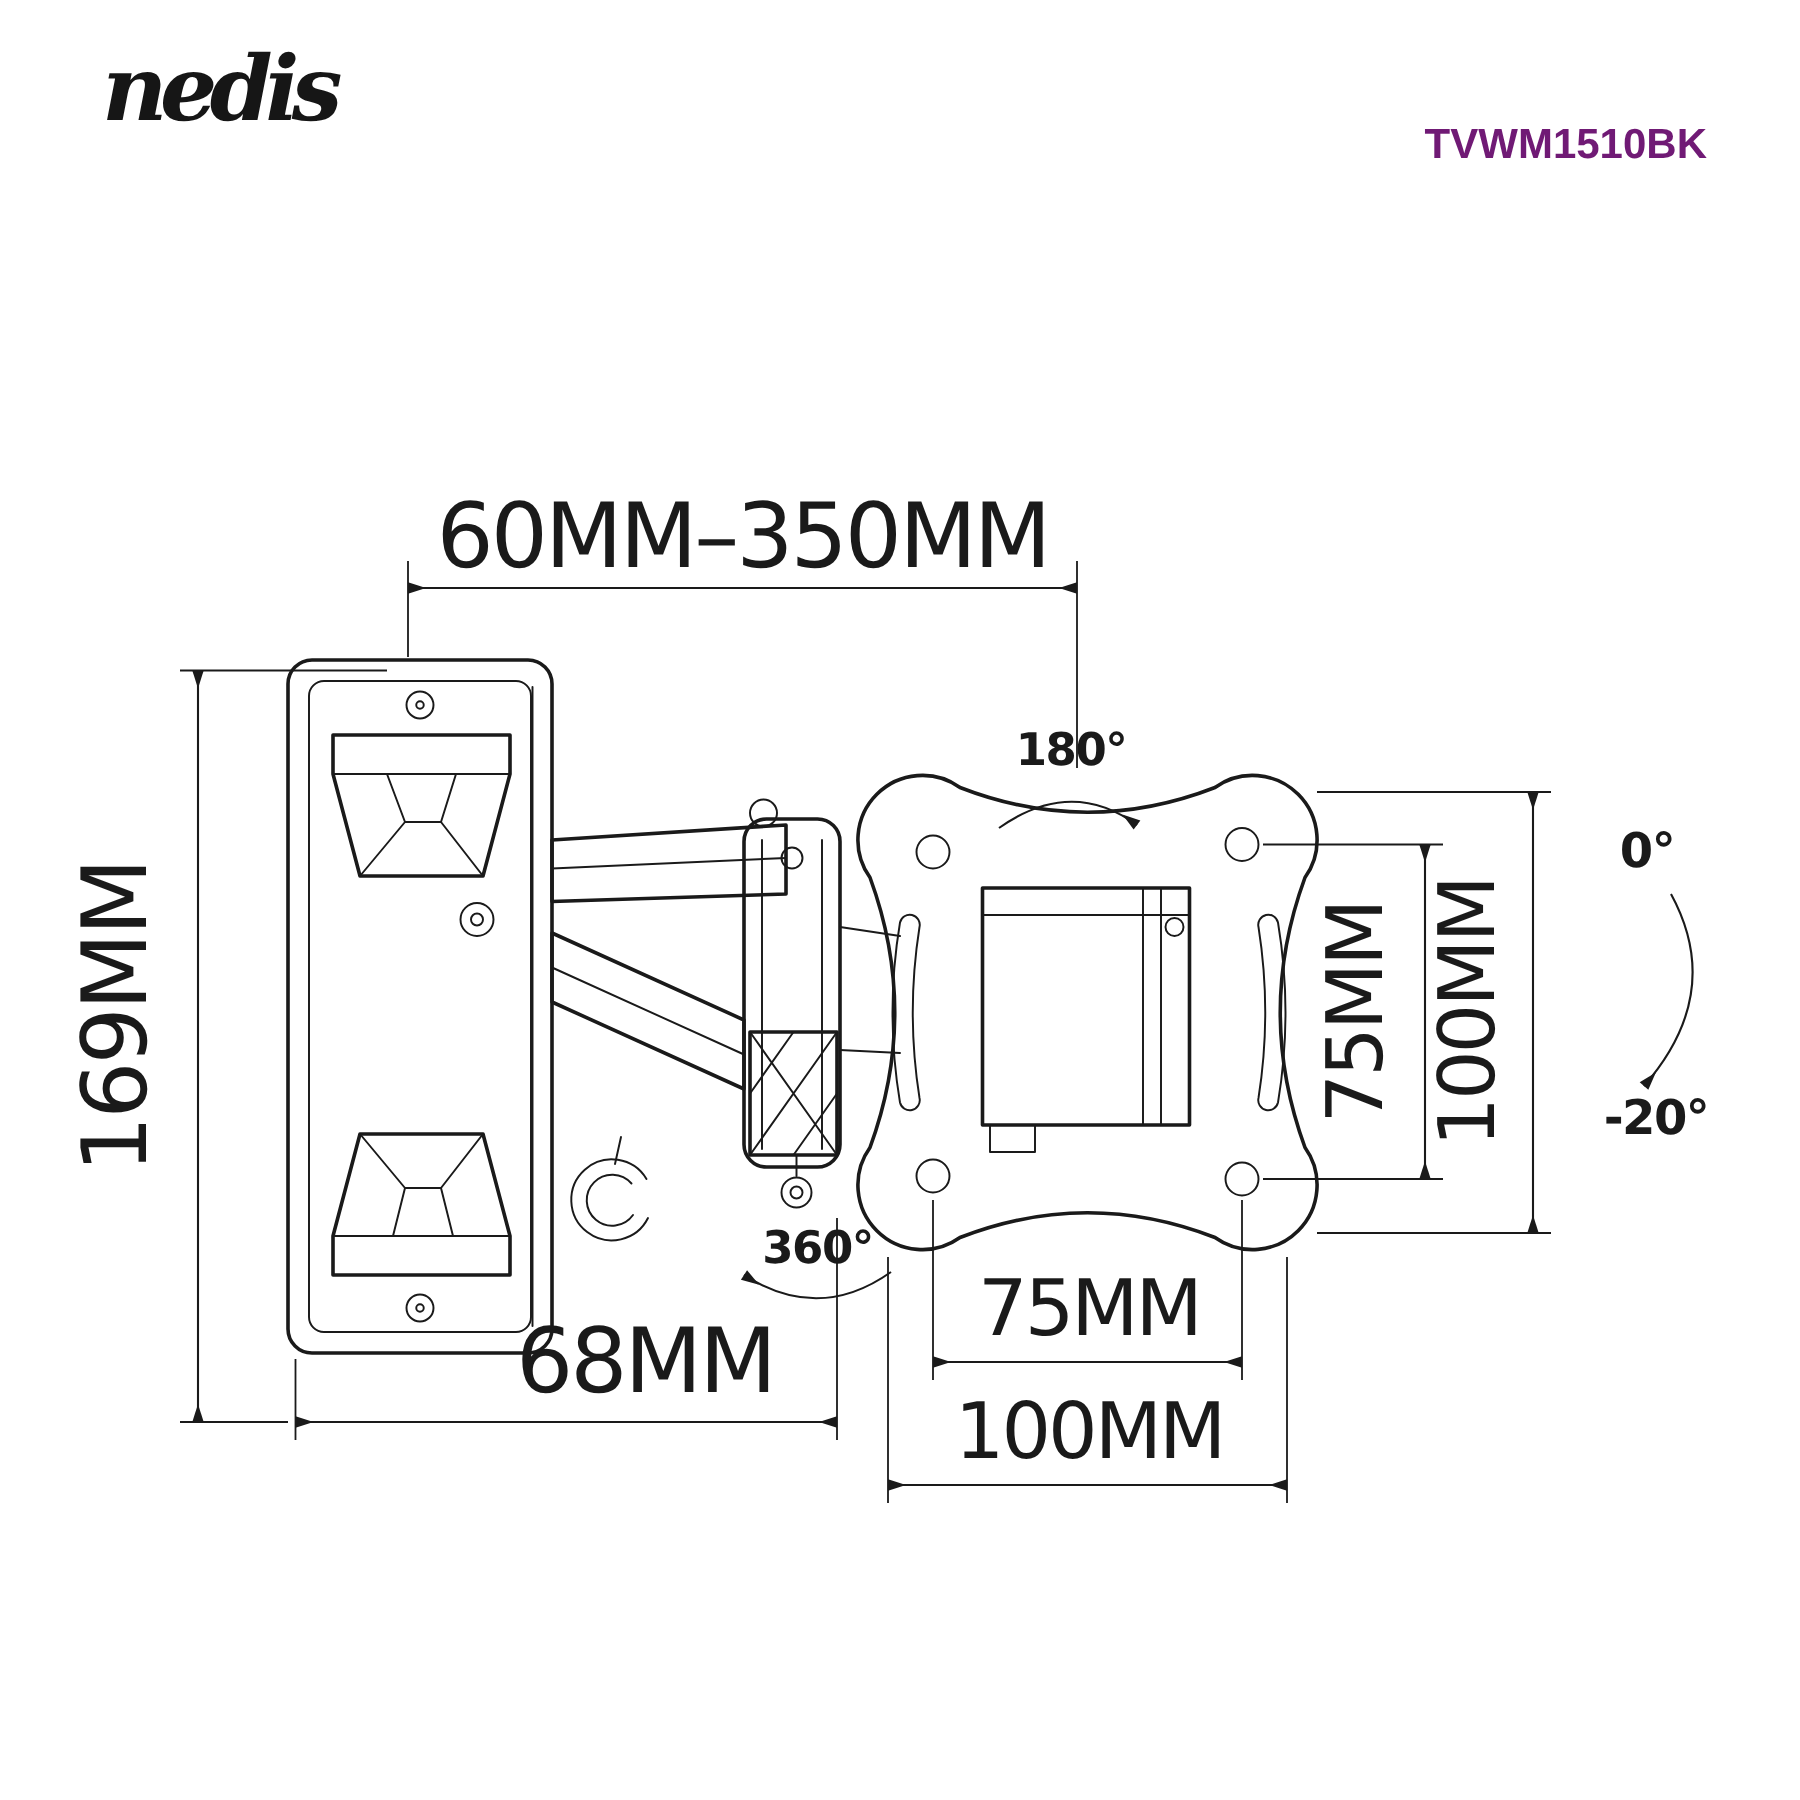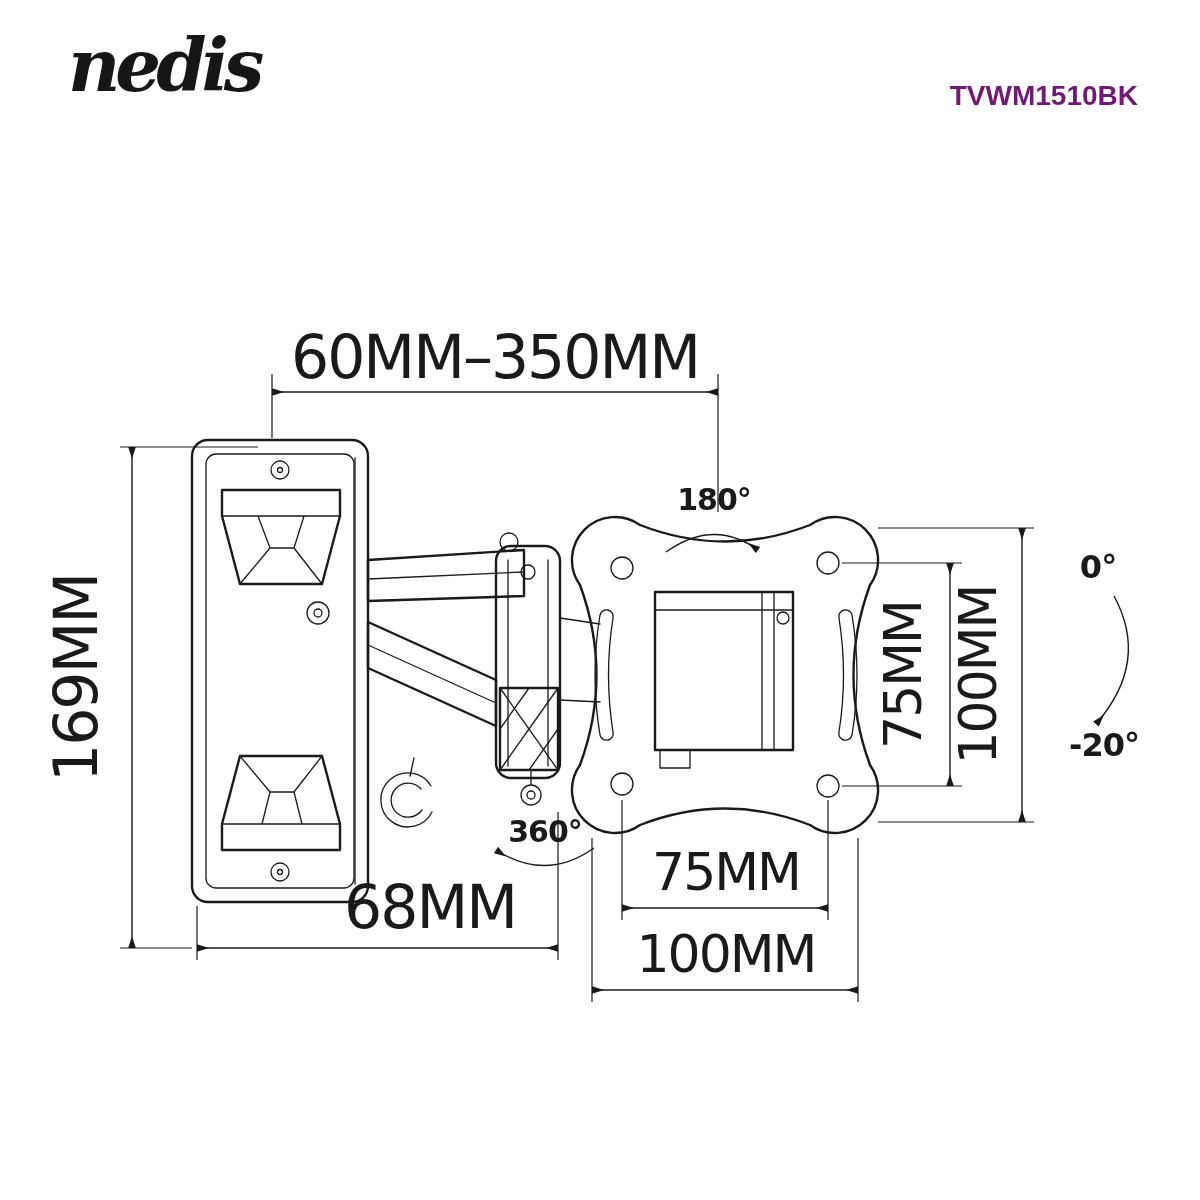--- a/index.html
+++ b/index.html
@@ -3,21 +3,21 @@
 <meta charset="utf-8">
 <style>
   html,body{margin:0;padding:0;background:#ffffff;}
   .page{
     position:relative;width:1200px;height:1200px;background:#ffffff;overflow:hidden;
     font-family:"DejaVu Sans",sans-serif;color:#1a1a1a;
   }
   .logo{
     position:absolute;left:68px;top:30px;
     font-family:"DejaVu Serif",serif;font-style:italic;font-weight:700;
-    font-size:72px;letter-spacing:-5px;color:#161616;line-height:1;
+    font-size:60px;letter-spacing:-5px;color:#161616;line-height:1;
   }
   .product-code{
     position:absolute;right:62px;top:80px;
     font-family:"Liberation Sans","DejaVu Sans",sans-serif;font-weight:700;
     font-size:28px;letter-spacing:0px;color:#701a75;
   }
   svg{position:absolute;left:0;top:0;}
   .outline{stroke:#1a1a1a;stroke-width:2.4;fill:none;stroke-linejoin:round;stroke-linecap:round;}
   .thin{stroke:#1a1a1a;stroke-width:1.3;fill:none;stroke-linejoin:round;stroke-linecap:round;}
   .dim{stroke:#1a1a1a;stroke-width:1.4;fill:none;}

